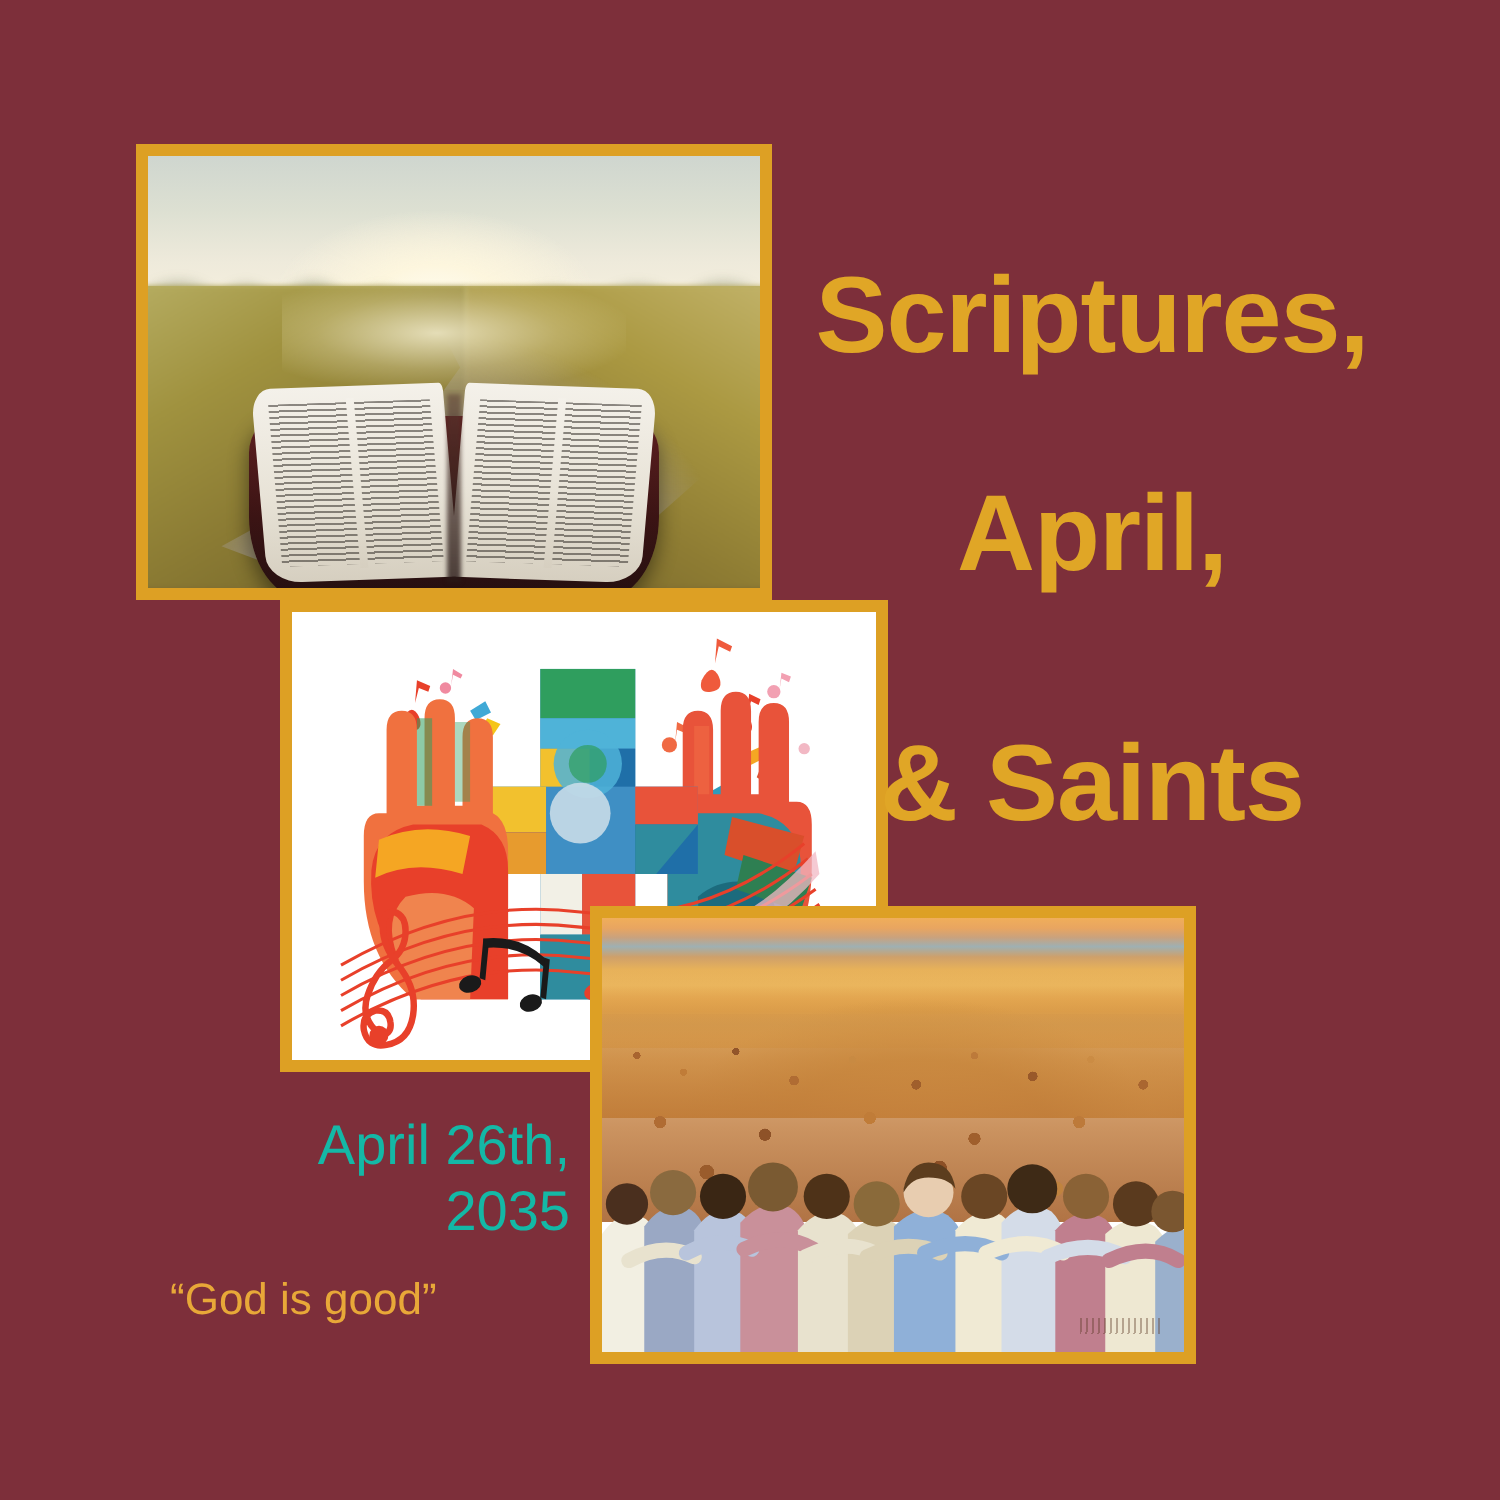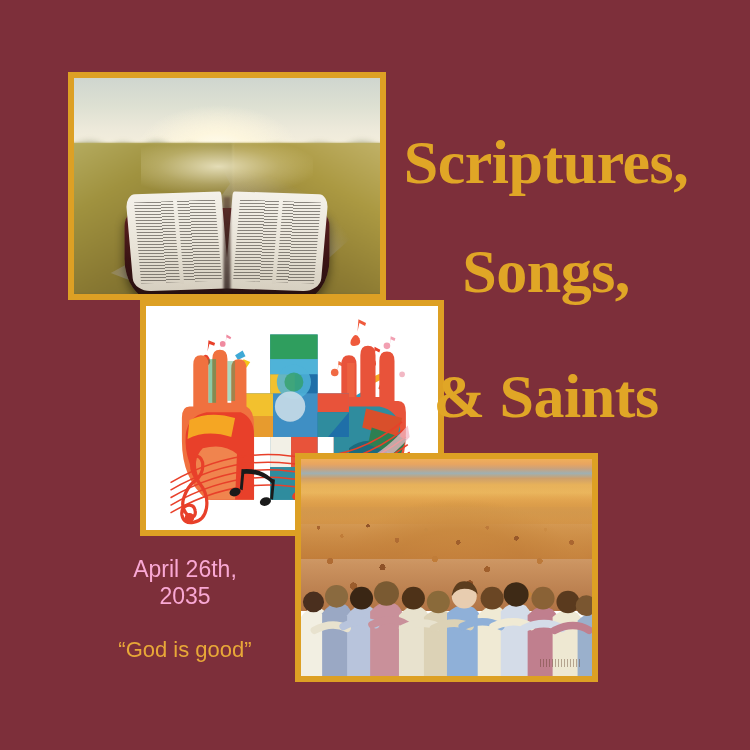--- a/index.html
+++ b/index.html
@@ -178,45 +178,44 @@
   }
 
   
   .title-line {
     position: absolute;
     left: 396px;
     width: 300px;
     text-align: center;
     color: #e0a626;
     font-weight: 700;
-    font-size: 62px;
+    font-size: 54px;
     line-height: 1.0;
     letter-spacing: -0.5px;
     white-space: nowrap;
     z-index: 6;
-    font-family: Liberation Serif, serif;
   }
   #title-1 { top: 131px; }
   #title-2 { top: 240px; }
   #title-3 { top: 339px; margin-top: 26px; }
 
   
   #date-text {
     position: absolute;
     left: 85px; top: 556px; width: 200px;
-    text-align: center;
-    color: #f9a8d4;
-    font-size: 23px;
+    text-align: right;
+    color: #14b8a6;
+    font-size: 28px;
     line-height: 1.18;
     z-index: 6;
   }
   #quote-text {
     position: absolute;
     left: 85px; top: 637px; width: 200px;
-    text-align: center;
+    text-align: left;
     color: #e8a838;
     font-size: 22px;
     z-index: 6;
   }
 </style>
 </head>
 <body>
 
 <div id="poster">
 
@@ -413,21 +412,21 @@
             <path d="M232 64 Q254 54 272 64" stroke="#d4dce8" stroke-width="8"></path>
             <path d="M264 66 Q284 56 300 66" stroke="#c07f8e" stroke-width="8"></path>
           </g>
         </svg>
       </div>
       <div class="saints-sign"></div>
     </div>
   </div>
 
   <div class="title-line" id="title-1">Scriptures,</div>
-  <div class="title-line" id="title-2">Songs,</div>
+  <div class="title-line" id="title-2">April,</div>
   <div class="title-line" id="title-3">&amp; Saints</div>
 
   <div id="date-text">
     <div>April 26th,</div>
     <div>2035</div>
   </div>
   <div id="quote-text">“God is good”</div>
 
 </div>
 

